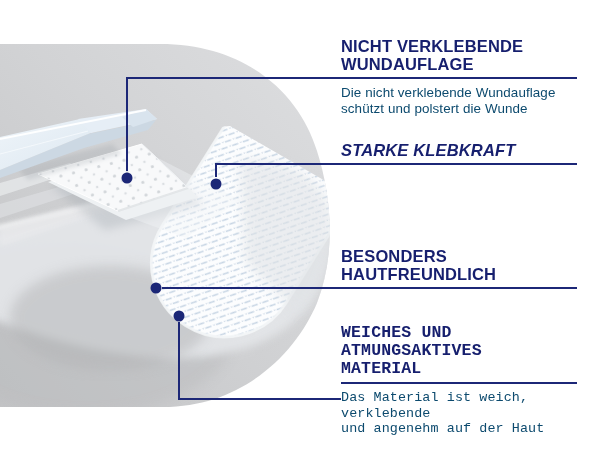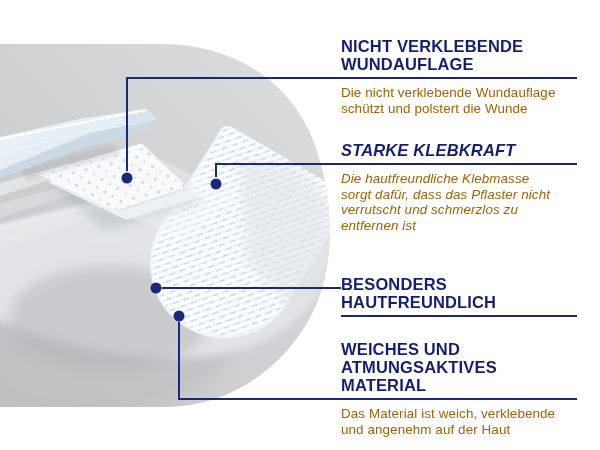--- a/index.html
+++ b/index.html
@@ -25,24 +25,24 @@
     white-space:pre-line;
   }
   .rule{
     height:2px;width:236px;margin:4px 0 0 0;
     background:#1c2777;
   }
   .feature p{
     margin:6px 0 0 0;
     font-size:13.4px;line-height:15.5px;
     letter-spacing:.1px;
-    color:#a16207;
+    color:#0c4a6e;
     white-space:pre-line;
   }
-  .f1{top:37px;} .f2{top:141px;font-style:italic;} .f3{top:247px;margin-top:28px;} .f4{top:340px;}
+  .f1{top:37px;} .f2{top:141px;font-style:italic;} .f3{top:247px;} .f4{top:324px;font-family:Liberation Mono, monospace;}
 </style>
 </head>
 <body>
 
 <div class="stage">
 
   <div class="illustration">
     <svg width="341" height="450" viewBox="0 0 341 450" xmlns="http://www.w3.org/2000/svg">
       <defs>
         <linearGradient id="blobGrad" x1="0" y1="1" x2="1" y2="0">
@@ -145,24 +145,20 @@
       <h3>NICHT VERKLEBENDE
 WUNDAUFLAGE</h3>
       <div class="rule"></div>
       <p>Die nicht verklebende Wundauflage
 schützt und polstert die Wunde</p>
     </section>
 
     <section class="feature f2">
       <h3>STARKE KLEBKRAFT</h3>
       <div class="rule"></div>
-      <p>Die hautfreundliche Klebmasse
-sorgt dafür, dass das Pflaster nicht
-verrutscht und schmerzlos zu
-entfernen ist</p>
     </section>
 
     <section class="feature f3">
       <h3>BESONDERS
 HAUTFREUNDLICH</h3>
       <div class="rule"></div>
     </section>
 
     <section class="feature f4">
       <h3>WEICHES UND

